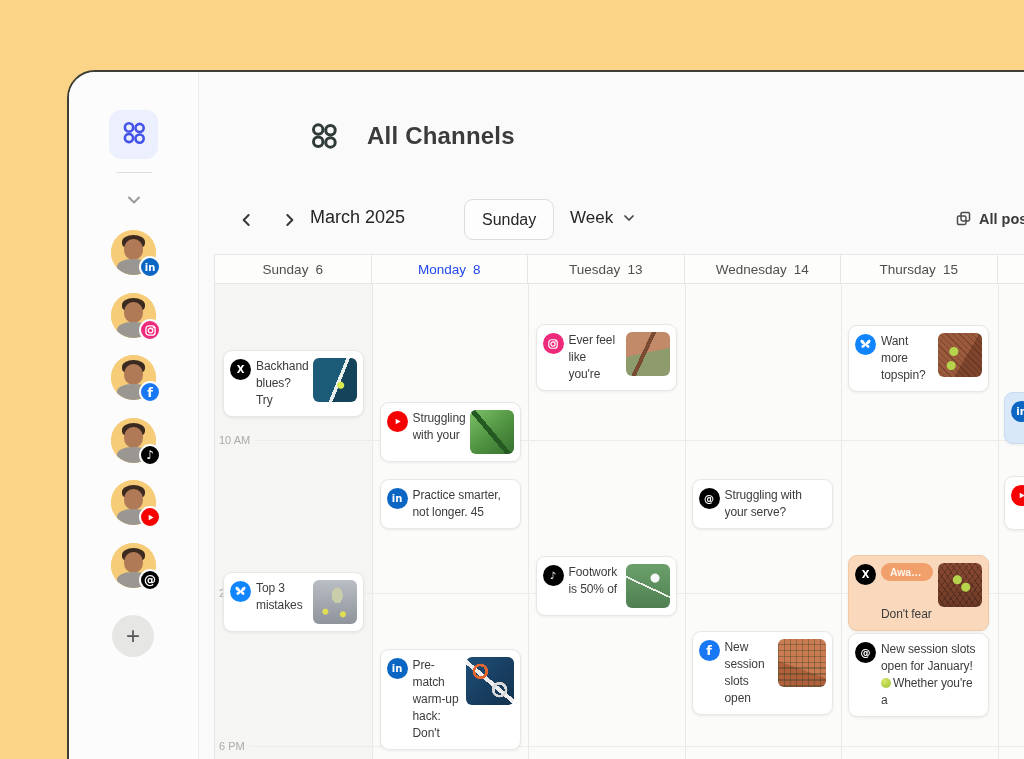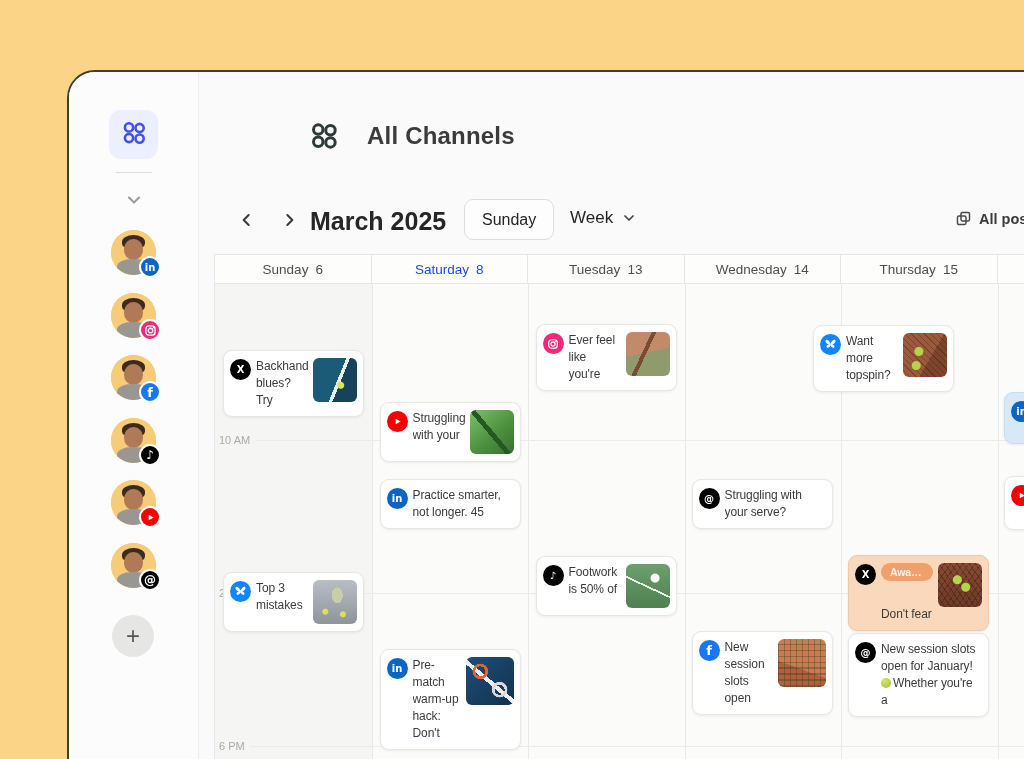--- a/index.html
+++ b/index.html
@@ -57,21 +57,21 @@
     display:flex; align-items:center; justify-content:center; cursor:pointer;
   }
   
   .page-header { position:absolute; left:130px; top:0; right:0; height:110px; }
   .hdr-icon { position:absolute; left:110px; top:49px; color:#2E3B39; }
   .page-title { position:absolute; left:168px; top:50px; font-size:24px; font-weight:bold; color:#3B3B3B; letter-spacing:.2px; }
   
   .toolbar { position:absolute; left:130px; top:127px; right:0; height:44px; }
   .nav-chevron { position:absolute; top:11px; width:20px; height:20px; color:#3A3A3A; cursor:pointer; }
   .nav-prev { left:38px; } .nav-next { left:80px; }
-  .month-label { position:absolute; left:111px; top:8px; font-size:25px; font-weight:bold; color:#262626; }
+  .month-label { position:absolute; left:111px; top:8px; font-size:18px; font-weight:normal; color:#262626; }
   .today-btn {
     position:absolute; left:265px; top:0; height:41px; padding:0 17px;
     border:1px solid #DCDCDA; border-radius:9px; background:#FDFDFD;
     font-size:16px; font-weight:500; color:#262626; display:flex; align-items:center; cursor:pointer;
   }
   .week-dd { position:absolute; left:371px; top:9px; display:flex; align-items:center; gap:8px; cursor:pointer; }
   .week-dd .lbl { font-size:17px; font-weight:500; color:#262626; }
   .week-dd .chev { width:16px; height:16px; color:#444; }
   .allposts { position:absolute; left:756px; top:11px; display:flex; align-items:center; gap:7px; cursor:pointer; white-space:nowrap; }
   .allposts .lbl { font-size:14.5px; font-weight:bold; color:#3A3A3A; }
@@ -278,21 +278,21 @@
     </span>
   </div>
 
   <div class="calendar">
     <div class="cal-head">
       <div class="day-cell">
         <span>Sunday</span>
         <span>6</span>
       </div>
       <div class="day-cell today">
-        <span>Saturday</span>
+        <span>Monday</span>
         <span>8</span>
       </div>
       <div class="day-cell">
         <span>Tuesday</span>
         <span>13</span>
       </div>
       <div class="day-cell">
         <span>Wednesday</span>
         <span>14</span>
       </div>
@@ -371,21 +371,21 @@
       <div class="event" style="left:476.5px; top:195px">
         <span class="net-icon bg-threads">@</span>
         <span class="ev-text">Struggling with your serve?</span>
       </div>
       <div class="event" style="left:476.5px; top:347px">
         <span class="net-icon bg-facebook" style="font-size:13px">f</span>
         <span class="ev-text">New session slots open</span>
         <span class="thumb tall th-claynet"></span>
       </div>
 
-      <div class="event" style="left:598px; top:41px">
+      <div class="event" style="left:633px; top:41px">
         <span class="net-icon bg-bluesky">
           <svg width="13" height="13" viewBox="0 0 24 24">
               <path fill="#fff" d="M12 10.8C10.2 5.2 4.6 1.8 3.2 4.2 1.8 6.6 4.4 11.4 9.2 12 5 12.6 3.4 15.2 5.2 17.4c2.2 2.4 5.6-.8 6.8-3.8 1.2 3 4.6 6.2 6.8 3.8 1.8-2.2.2-4.8-4-5.4 4.8-.6 7.4-5.4 6-7.8C19.4 1.8 13.8 5.2 12 10.8Z"></path>
             </svg>
         </span>
         <span class="ev-text">Want more topspin?</span>
         <span class="thumb th-clayballs"></span>
       </div>
       <div class="event peach" style="left:633px; top:271px">
         <span class="net-icon bg-x">X</span>

